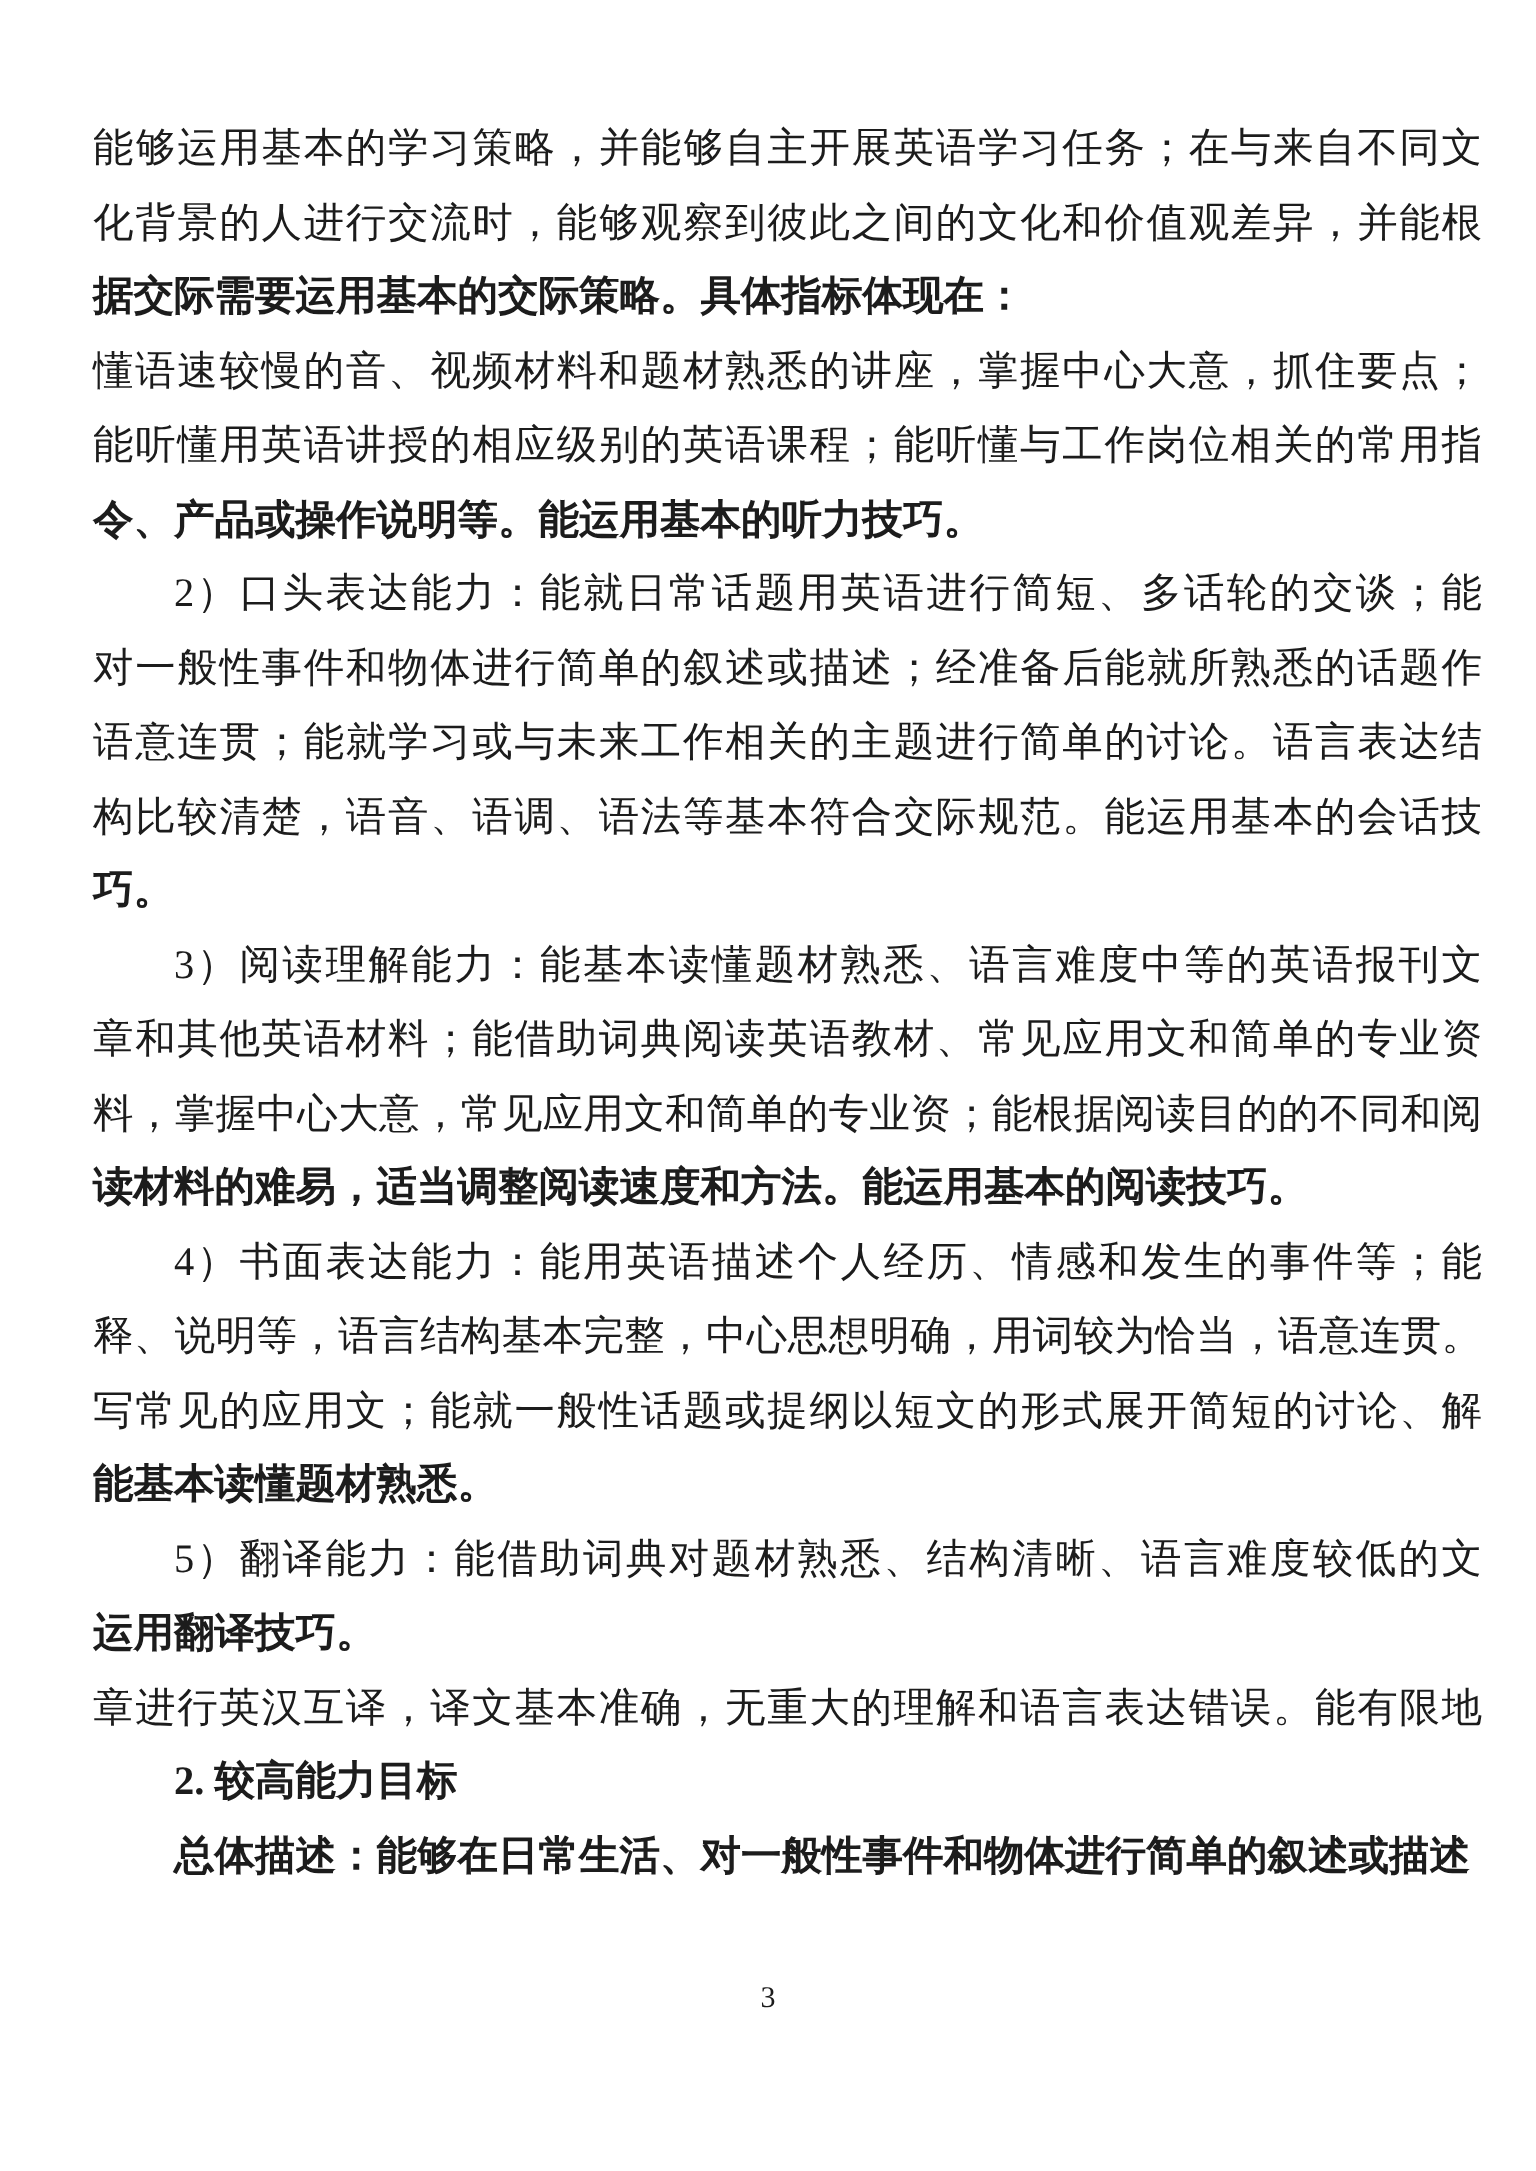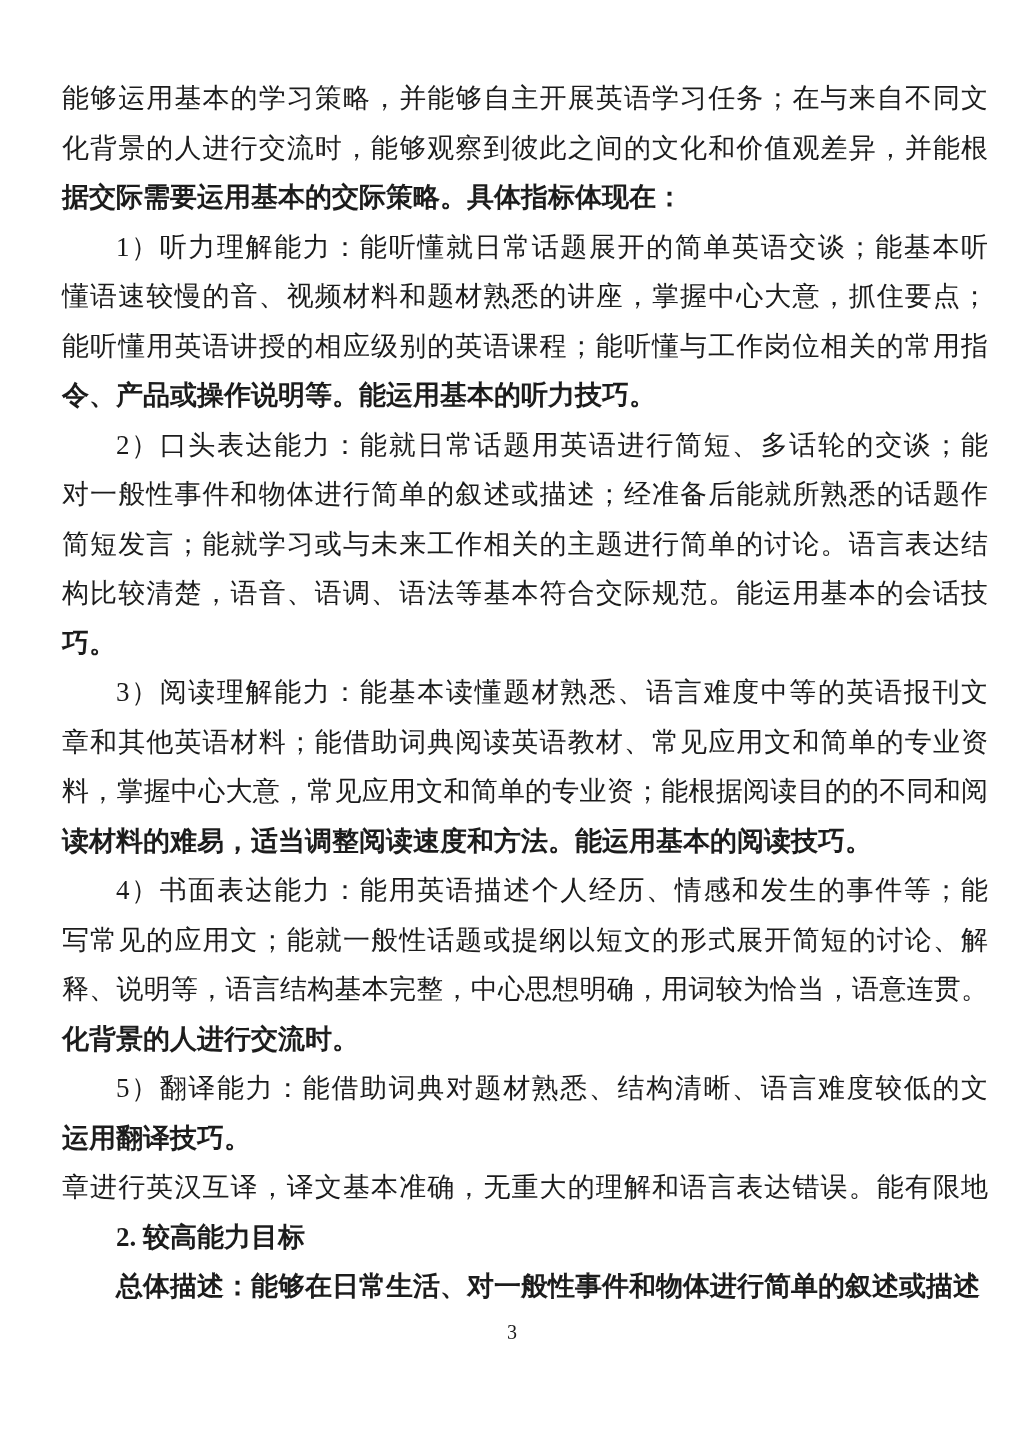--- a/index.html
+++ b/index.html
@@ -58,43 +58,42 @@
 <body>
 
 <div class="page">
   <div class="doc-text">
       <div class="paragraph">
         <div class="text-line">能够运用基本的学习策略，并能够自主开展英语学习任务；在与来自不同文</div>
         <div class="text-line">化背景的人进行交流时，能够观察到彼此之间的文化和价值观差异，并能根</div>
         <div class="text-line last">据交际需要运用基本的交际策略。具体指标体现在：</div>
       </div>
       <div class="paragraph">
-        <div class="text-line indent">1）听力理解能力：能听懂就日常话题展开的简单英语交谈；能基本听</div>
         <div class="text-line">懂语速较慢的音、视频材料和题材熟悉的讲座，掌握中心大意，抓住要点；</div>
         <div class="text-line">能听懂用英语讲授的相应级别的英语课程；能听懂与工作岗位相关的常用指</div>
         <div class="text-line last">令、产品或操作说明等。能运用基本的听力技巧。</div>
       </div>
       <div class="paragraph">
         <div class="text-line indent">2）口头表达能力：能就日常话题用英语进行简短、多话轮的交谈；能</div>
         <div class="text-line">对一般性事件和物体进行简单的叙述或描述；经准备后能就所熟悉的话题作</div>
-        <div class="text-line">简短发言；能就学习或与未来工作相关的主题进行简单的讨论。语言表达结</div>
+        <div class="text-line">语意连贯；能就学习或与未来工作相关的主题进行简单的讨论。语言表达结</div>
         <div class="text-line">构比较清楚，语音、语调、语法等基本符合交际规范。能运用基本的会话技</div>
         <div class="text-line last">巧。</div>
       </div>
       <div class="paragraph">
         <div class="text-line indent">3）阅读理解能力：能基本读懂题材熟悉、语言难度中等的英语报刊文</div>
         <div class="text-line">章和其他英语材料；能借助词典阅读英语教材、常见应用文和简单的专业资</div>
         <div class="text-line">料，掌握中心大意，常见应用文和简单的专业资；能根据阅读目的的不同和阅</div>
         <div class="text-line last">读材料的难易，适当调整阅读速度和方法。能运用基本的阅读技巧。</div>
       </div>
       <div class="paragraph">
         <div class="text-line indent">4）书面表达能力：能用英语描述个人经历、情感和发生的事件等；能</div>
+        <div class="text-line">释、说明等，语言结构基本完整，中心思想明确，用词较为恰当，语意连贯。</div>
         <div class="text-line">写常见的应用文；能就一般性话题或提纲以短文的形式展开简短的讨论、解</div>
-        <div class="text-line">释、说明等，语言结构基本完整，中心思想明确，用词较为恰当，语意连贯。</div>
-        <div class="text-line last">化背景的人进行交流时。</div>
+        <div class="text-line last">能基本读懂题材熟悉。</div>
       </div>
       <div class="paragraph">
         <div class="text-line indent">5）翻译能力：能借助词典对题材熟悉、结构清晰、语言难度较低的文</div>
         <div class="text-line last">运用翻译技巧。</div>
         <div class="text-line">章进行英汉互译，译文基本准确，无重大的理解和语言表达错误。能有限地</div>
       </div>
       <div class="paragraph">
         <div class="text-line last indent">2. 较高能力目标</div>
       </div>
       <div class="paragraph">

